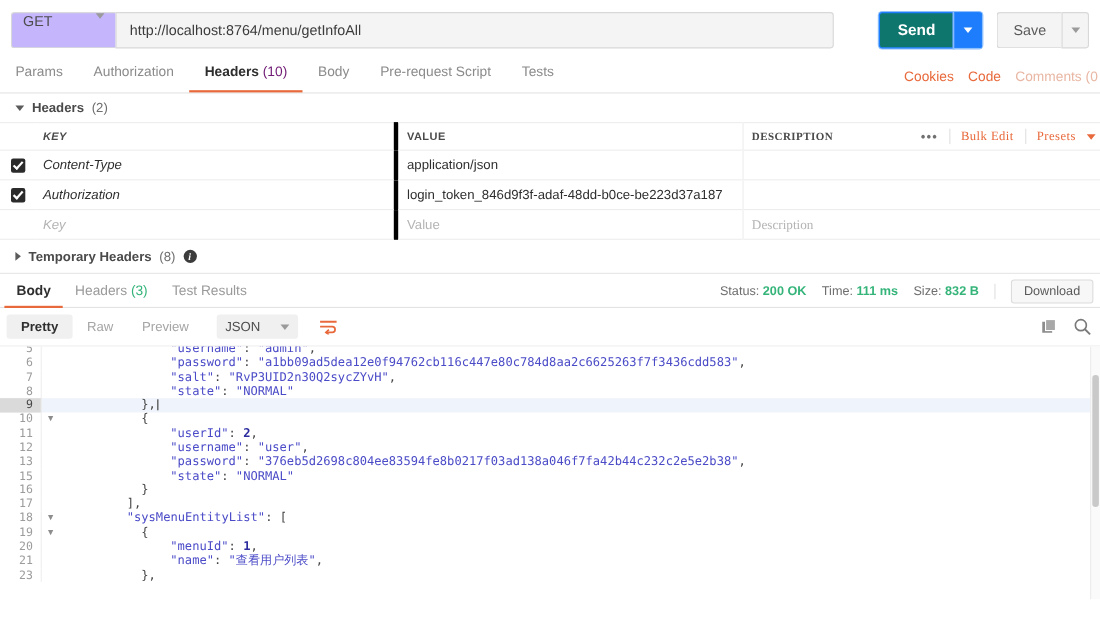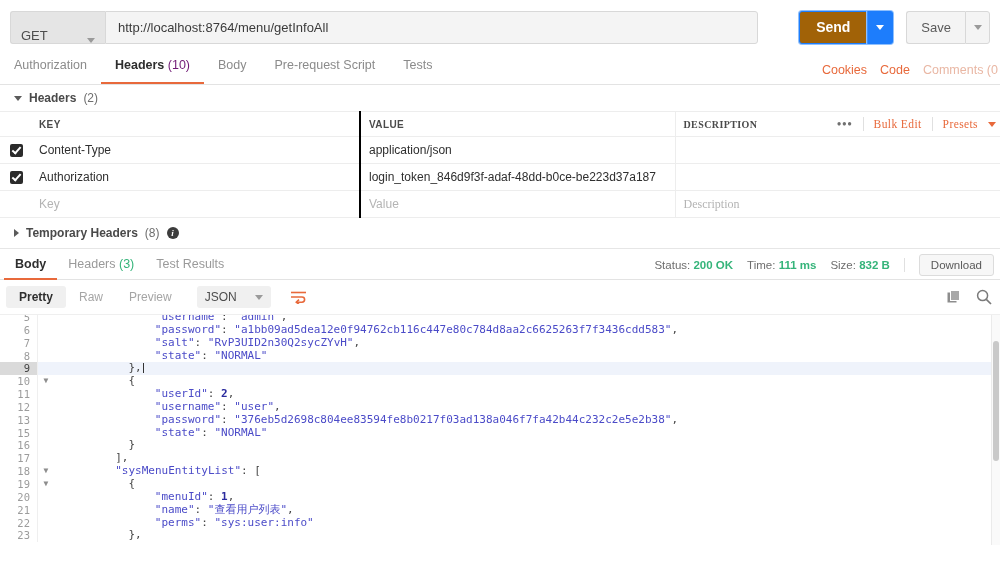--- a/index.html
+++ b/index.html
@@ -11,23 +11,23 @@
     color: #212121;
   }
 
   
   .request-bar {
     display: flex; align-items: center;
     height: 47px; padding: 7px 10px 0 10px;
     background: #fff;
   }
   .method-select {
-    display: flex; align-items: flex-end; justify-content: space-between;
+    display: flex; align-items: flex-start; justify-content: space-between;
     width: 95px; height: 33px;
-    background: #e5e5e5;
+    background: #c4b5fd;
     border: 1px solid #d8d8d8;
     border-right: none;
     border-radius: 3px 0 0 3px;
     padding: 0 10px;
     font-size: 13px; color: #4d4d4d;
     cursor: pointer;
   }
   .caret-down {
     width: 0; height: 0;
     border-left: 4px solid transparent;
@@ -40,21 +40,21 @@
     border: 1px solid #d8d8d8;
     border-radius: 0 3px 3px 0;
     padding: 0 12px;
     font-size: 13px; color: #3b3b3b;
     font-family: "Liberation Sans", sans-serif;
     outline: none;
   }
   .send-group { display: flex; margin-left: 9px; }
   .send-btn {
     height: 33px; min-width: 68px;
-    background: #a16207;
+    background: #0f766e;
     border: 1px solid #1d7dfc;
     border-radius: 3px 0 0 3px;
     color: #fff; font-size: 14px; font-weight: bold;
     cursor: pointer;
     padding: 0 16px;
     box-shadow: 0 0 0 1px #8fc0fd;
     margin-left: 32px;
   }
   .send-caret {
     width: 26px; height: 33px;
@@ -129,21 +129,21 @@
     border-bottom: 4px solid transparent;
     border-left: 5px solid #5b5b5b;
   }
   .section-toggle .sub { font-weight: normal; color: #6e6e6e; }
 
   .hdr-table { width: 100%; border-collapse: collapse; table-layout: fixed; }
   .hdr-table tr { border-bottom: 1px solid #ededed; }
   .hdr-table tr.head-row { border-top: 1px solid #ededed; border-bottom: 1px solid #ededed; }
   .hdr-table td { height: 27px; font-size: 12px; vertical-align: middle; }
   .col-chk   { width: 33px; text-align: center; }
-  .col-key   { width: 327px; border-right: 2px solid #000000; padding-left: 6px; }
+  .col-key   { width: 327px; border-right: 4px solid #000000; padding-left: 6px; font-style: italic; }
   .col-val   { width: 315px; border-right: 1px solid #ededed; padding-left: 8px;
                overflow: hidden; white-space: nowrap; }
   .col-desc  { padding-left: 8px; font-family: Liberation Serif, serif; }
   .hdr-table .head-row td {
     font-size: 10px; font-weight: bold; color: #4a4a4a; letter-spacing: .4px;
     height: 25px;
   }
   .cb {
     display: inline-block; width: 13px; height: 13px;
     background: #2b2b2b; border-radius: 2px;
@@ -296,20 +296,23 @@
   </div>
   <div class="save-group">
     <button class="save-btn">Save</button>
     <div class="save-caret">
       <span class="caret-down"></span>
     </div>
   </div>
 </div>
 
 <div class="req-tabs">
+  <div class="req-tab">
+    <span>Params</span>
+  </div>
   <div class="req-tab">
     <span>Authorization</span>
   </div>
   <div class="req-tab active">
     <span>Headers</span>
     <span class="cnt">(10)</span>
   </div>
   <div class="req-tab">
     <span>Body</span>
   </div>
@@ -536,26 +539,20 @@
         <div class="ln-gutter2"></div>
         <div class="ln-code" style="padding-left: 64.8px;"><span class="k">"menuId"</span><span class="p">: </span><span class="n">1</span><span class="p">,</span></div>
       </div>
       <div class="code-row">
         <div class="ln-num">21</div>
         <div class="ln-fold"></div>
         <div class="ln-gutter2"></div>
         <div class="ln-code" style="padding-left: 64.8px;"><span class="k">"name"</span><span class="p">: </span><span class="s">"</span><span class="cjk">查看用户列表</span><span class="s">"</span><span class="p">,</span></div>
       </div>
       <div class="code-row">
-        <div class="ln-num">22</div>
-        <div class="ln-fold"></div>
-        <div class="ln-gutter2"></div>
-        <div class="ln-code" style="padding-left: 64.8px;"><span class="k">"perms"</span><span class="p">: </span><span class="s">"sys:user:info"</span></div>
-      </div>
-      <div class="code-row">
         <div class="ln-num">23</div>
         <div class="ln-fold"></div>
         <div class="ln-gutter2"></div>
         <div class="ln-code" style="padding-left: 38.4px;"><span class="p">},</span></div>
       </div>
     </div>
   <div class="scroll-track">
     <div class="scroll-thumb"></div>
   </div>
 </div>

